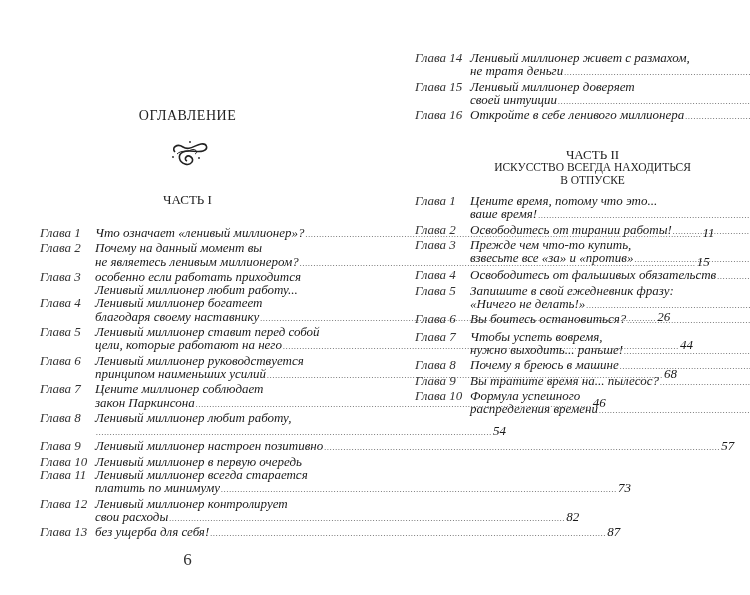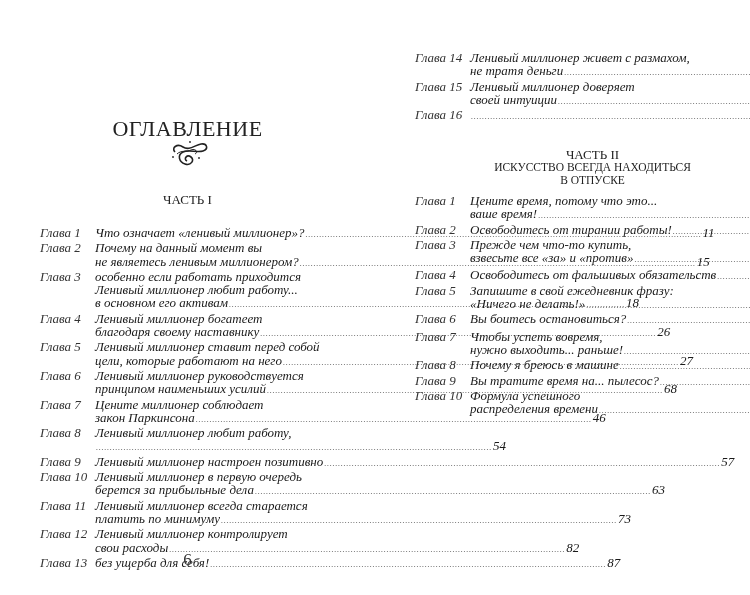--- a/index.html
+++ b/index.html
@@ -2,22 +2,22 @@
 <html><head>
 <meta charset="utf-8">
 <style>
   html, body { margin: 0; padding: 0; background: #ffffff; }
   body { width: 750px; height: 595px; position: relative; overflow: hidden;
          font-family: "Liberation Serif", "DejaVu Serif", serif; color: #1a1a1a; }
   .page { position: absolute; top: 0; height: 595px; }
   #left-page { left: 0; width: 375px; }
   #right-page { left: 375px; width: 375px; }
 
-  .toc-title { position: absolute; left: 0; width: 375px; top: 116px; text-align: center;
-               font-size: 22px; letter-spacing: 0.5px; color: #222; }
+  .toc-title { position: absolute; left: 0; width: 375px; top: 108px; text-align: center;
+               font-size: 14px; letter-spacing: 0.5px; color: #222; }
   .ornament { position: absolute; left: 169px; top: 140px; width: 42px; height: 32px; }
 
   .part-heading { position: absolute; left: 0; width: 375px; text-align: center;
                   font-size: 13px; line-height: 13px; color: #222; }
   #part1-heading { top: 193px; }
   #part2-heading { top: 148px; left: 30px; }
   #part2-heading div { font-size: 11.5px; }
   #part2-heading .part-num { font-size: 13px; }
 
   .toc-list { position: absolute; }
@@ -77,25 +77,20 @@
       </div>
       <div class="entry">
         <div class="chap">Глава 3</div>
         <div class="body">
           <div class="line">
             <span class="txt">особенно если работать приходится</span>
           </div>
           <div class="line">
             <span class="txt">Ленивый миллионер любит работу...</span>
           </div>
-          <div class="line">
-            <span class="txt">в основном его активам</span>
-            <span class="leader"></span>
-            <span class="pg">18</span>
-          </div>
         </div>
       </div>
       <div class="entry">
         <div class="chap">Глава 4</div>
         <div class="body">
           <div class="line">
             <span class="txt">Ленивый миллионер богатеет</span>
           </div>
           <div class="line">
             <span class="txt">благодаря своему наставнику</span>
@@ -106,21 +101,21 @@
       </div>
       <div class="entry">
         <div class="chap">Глава 5</div>
         <div class="body">
           <div class="line">
             <span class="txt">Ленивый миллионер ставит перед собой</span>
           </div>
           <div class="line">
             <span class="txt">цели, которые работают на него</span>
             <span class="leader"></span>
-            <span class="pg">27</span>
+            <span class="pg">44</span>
           </div>
         </div>
       </div>
       <div class="entry">
         <div class="chap">Глава 6</div>
         <div class="body">
           <div class="line">
             <span class="txt">Ленивый миллионер руководствуется</span>
           </div>
           <div class="line">
@@ -163,25 +158,20 @@
             <span class="leader"></span>
             <span class="pg">57</span>
           </div>
         </div>
       </div>
       <div class="entry">
         <div class="chap">Глава 10</div>
         <div class="body">
           <div class="line">
             <span class="txt">Ленивый миллионер в первую очередь</span>
-          </div>
-          <div class="line">
-            <span class="txt">берется за прибыльные дела</span>
-            <span class="leader"></span>
-            <span class="pg">63</span>
           </div>
         </div>
       </div>
       <div class="entry">
         <div class="chap">Глава 11</div>
         <div class="body">
           <div class="line">
             <span class="txt">Ленивый миллионер всегда старается</span>
           </div>
           <div class="line">
@@ -241,20 +231,21 @@
           <div class="line">
             <span class="txt">своей интуиции</span>
             <span class="leader"></span>
           </div>
         </div>
       </div>
       <div class="entry">
         <div class="chap">Глава 16</div>
         <div class="body">
           <div class="line">
+            <span class="txt">Откройте в себе ленивого миллионера</span>
             <span class="leader"></span>
           </div>
         </div>
       </div>
     </div>
   <div class="part-heading" id="part2-heading">
     <div class="part-num">ЧАСТЬ II</div>
     <div>ИСКУССТВО ВСЕГДА НАХОДИТЬСЯ</div>
     <div>В ОТПУСКЕ</div>
   </div>

